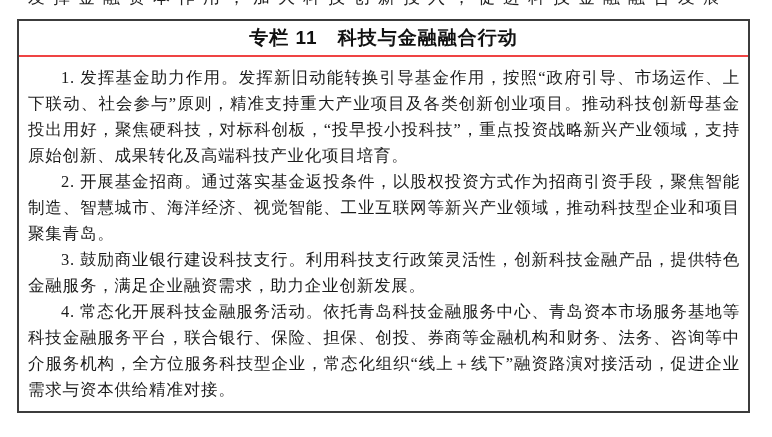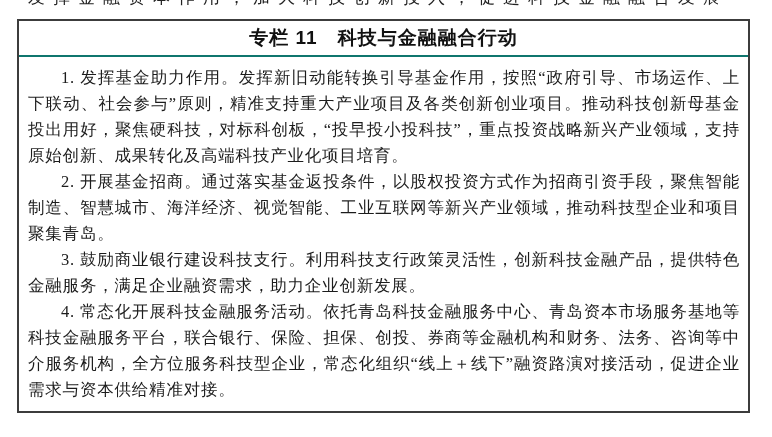--- a/index.html
+++ b/index.html
@@ -32,21 +32,21 @@
     position: absolute;
     left: 17px;
     top: 19px;
     width: 733px;
     height: 394px;
     border: 2px solid #3c3c3c;
     background: #ffffff;
   }
   .panel-title-row {
     height: 36px;
-    border-bottom: 2px solid #0f766e;
+    border-bottom: 2px solid #ef4444;
     display: flex;
     align-items: center;
     justify-content: center;
   }
   .panel-title {
     font-family: "Liberation Sans", "DejaVu Sans", sans-serif;
     font-weight: bold;
     font-size: 19px;
     color: #111;
     letter-spacing: 1px;

